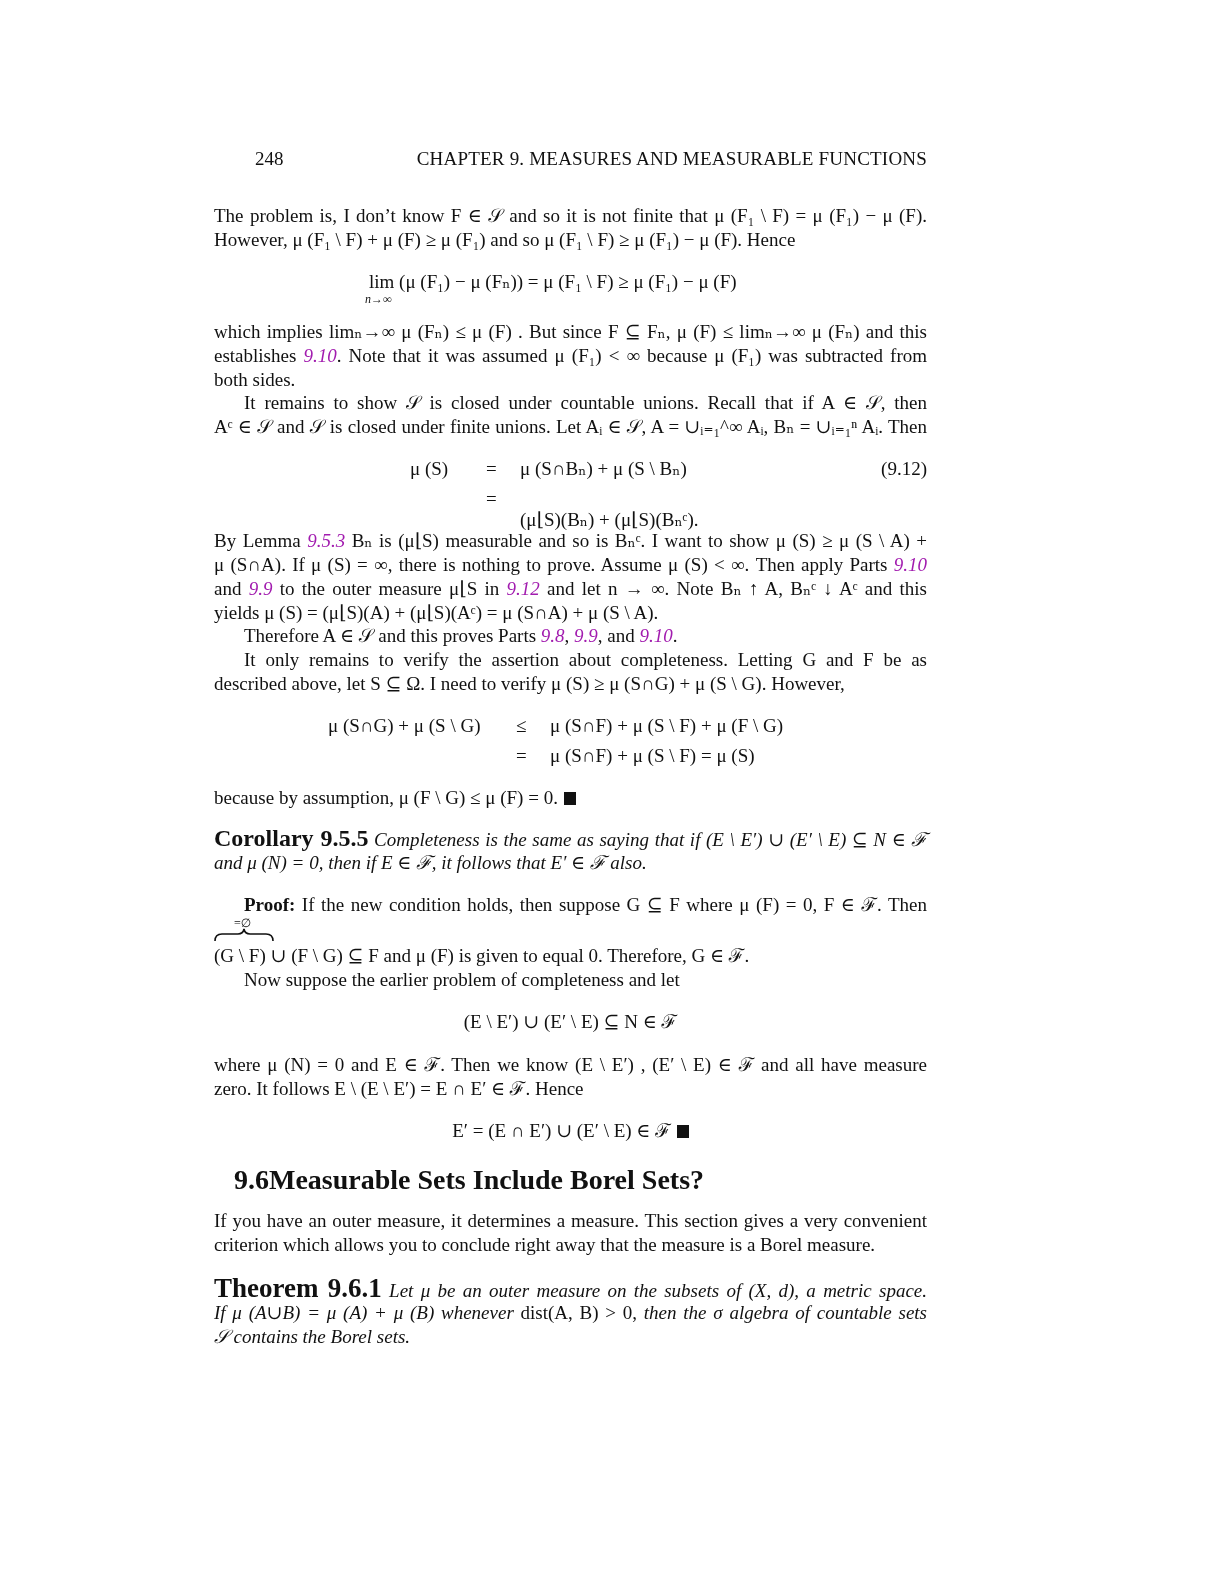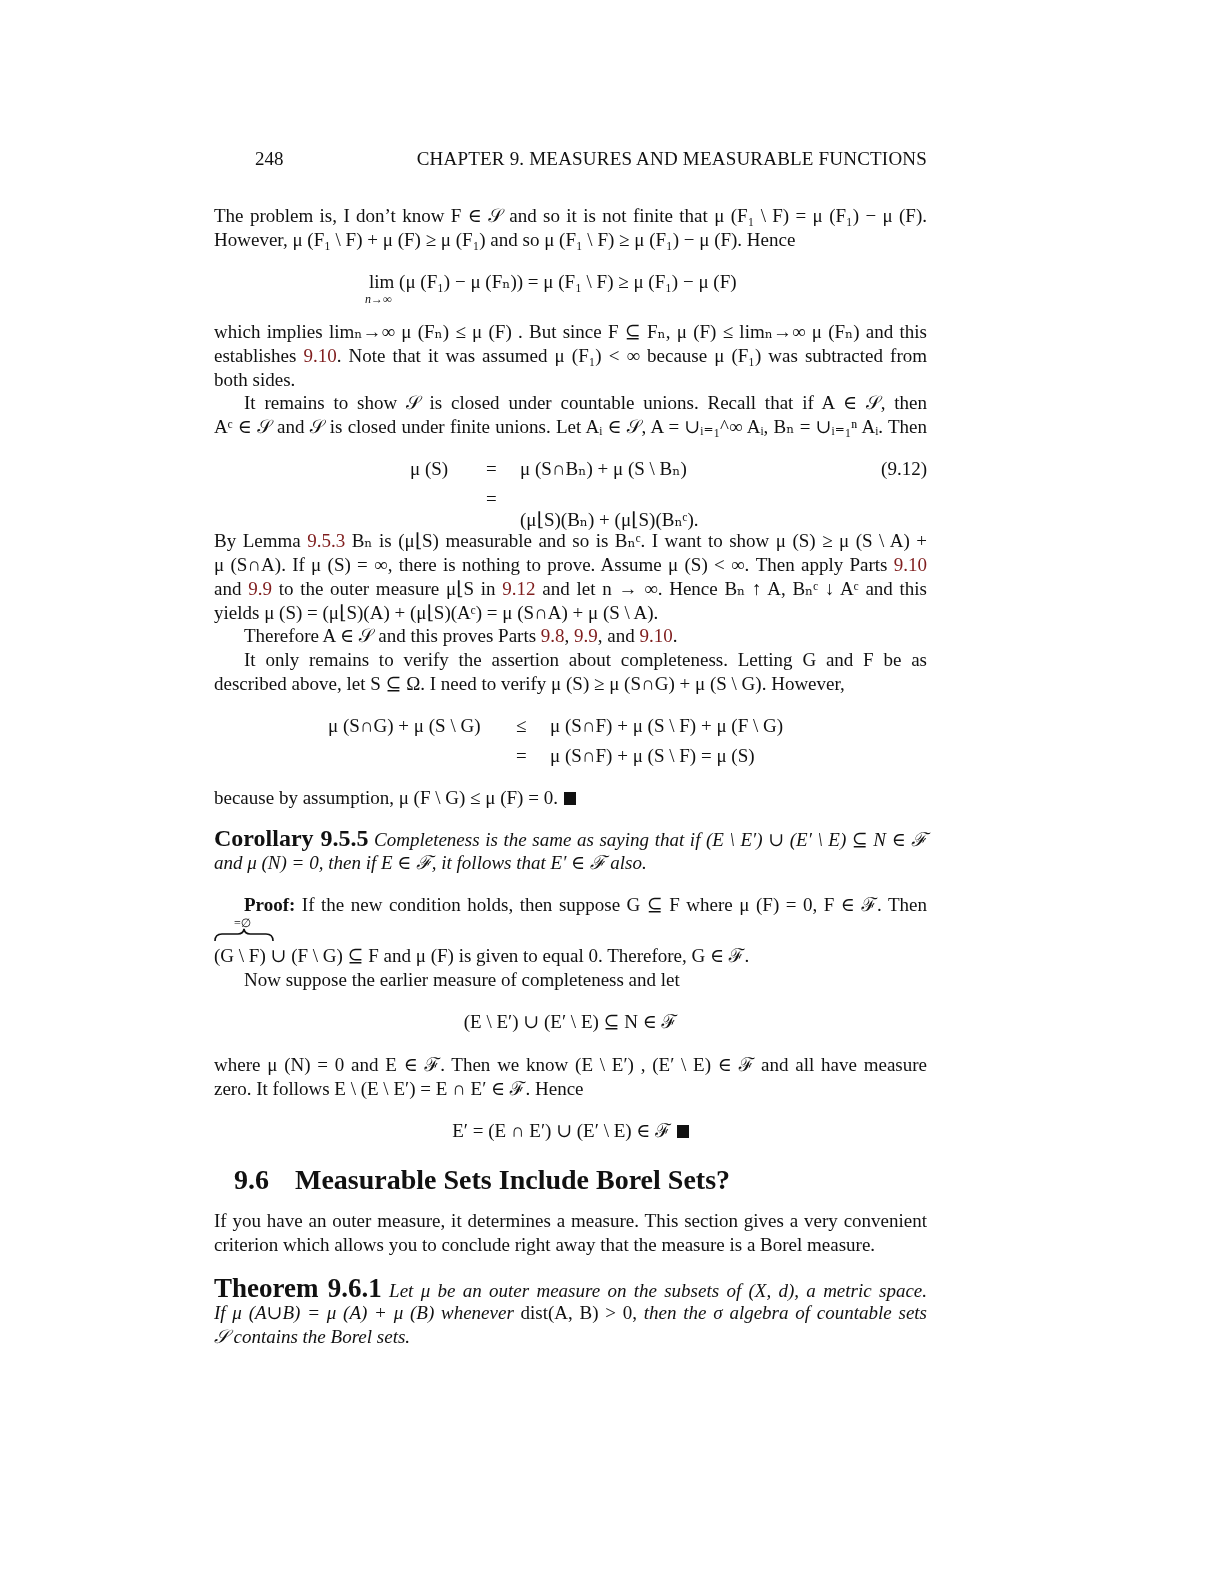--- a/index.html
+++ b/index.html
@@ -5,28 +5,28 @@
   html, body { margin:0; padding:0; background:#ffffff; }
   body { width:1224px; height:1584px; position:relative; overflow:hidden;
          font-family:"Liberation Serif","DejaVu Serif",serif; color:#111; }
   .page { position:absolute; left:214px; top:0; width:713px; }
   .line { position:absolute; left:0; width:713px; font-size:19px; line-height:24px; white-space:nowrap; }
   .just { text-align:justify; text-align-last:justify; }
   .indent { padding-left:30px; box-sizing:border-box; }
   .center { text-align:center; }
   .i { font-style:italic; }
   .b { font-weight:bold; }
-  .link { color:#7f1d1d; }
+  .link { color:#a21caf;font-style:italic; }
   .header { position:absolute; top:148px; left:0; width:713px; font-size:19px; }
   .header .pnum { position:absolute; left:13px;margin-left:28px; }
   .header .chap { position:absolute; right:0; letter-spacing:0.2px; }
   .eq { position:absolute; font-size:19px; line-height:24px; white-space:nowrap; }
   .qed { display:inline-block; width:12px; height:13px; background:#111; vertical-align:-1px; margin-left:6px; }
   .section-title { position:absolute; left:20px; top:1164px; font-size:28px; font-weight:bold; white-space:nowrap; }
-  .section-title .num { margin-right:26px; }
+  .section-title .num { }
   .thm-head { font-size:27px; font-weight:bold; }
   .cor-head { font-size:24px; font-weight:bold; }
   .brace { position:absolute; left:0; top:921px; width:60px; height:28px; }
   .brace-label { position:absolute; left:20px; top:916px; font-size:12px; }
   .eqnum { position:absolute; right:0; }
 </style>
 </head>
 <body>
 
 <div class="page">
@@ -62,21 +62,21 @@
     <div class="eq" style="top:508px; left:306px">(μ⌊S)(Bₙ) + (μ⌊S)(Bₙᶜ).</div>
   </div>
 
   <div class="line just" style="top:529px">
     <span>By Lemma </span><span class="link">9.5.3</span><span> Bₙ is (μ⌊S) measurable and so is Bₙᶜ. I want to show μ (S) ≥ μ (S \ A) +</span>
   </div>
   <div class="line just" style="top:553px">
     <span>μ (S∩A). If μ (S) = ∞, there is nothing to prove. Assume μ (S) &lt; ∞. Then apply Parts </span><span class="link">9.10</span>
   </div>
   <div class="line just" style="top:577px">
-    <span>and </span><span class="link">9.9</span><span> to the outer measure μ⌊S in </span><span class="link">9.12</span><span> and let n → ∞.  Hence Bₙ ↑ A,  Bₙᶜ ↓ Aᶜ and this</span>
+    <span>and </span><span class="link">9.9</span><span> to the outer measure μ⌊S in </span><span class="link">9.12</span><span> and let n → ∞.  Note Bₙ ↑ A,  Bₙᶜ ↓ Aᶜ and this</span>
   </div>
   <div class="line" style="top:601px">yields μ (S) = (μ⌊S)(A) + (μ⌊S)(Aᶜ) = μ (S∩A) + μ (S \ A).</div>
 
   <div class="line indent" style="top:624px">
     <span>Therefore A ∈ 𝒮 and this proves Parts </span><span class="link">9.8</span><span>, </span><span class="link">9.9</span><span>, and </span><span class="link">9.10</span><span>.</span>
   </div>
 
   <div class="line just indent" style="top:648px">It only remains to verify the assertion about completeness.  Letting G and F be as</div>
   <div class="line" style="top:672px">described above, let S ⊆ Ω. I need to verify μ (S) ≥ μ (S∩G) + μ (S \ G). However,</div>
 
@@ -99,21 +99,21 @@
   <div class="line i" style="top:851px">and μ (N) = 0, then if E ∈ ℱ, it follows that E′ ∈ ℱ also.</div>
 
   <div class="line just indent" style="top:893px">
     <span class="b">Proof:</span><span> If the new condition holds, then suppose G ⊆ F where μ (F) = 0, F ∈ ℱ. Then</span>
   </div>
   <div class="brace-label">=∅</div>
   <svg class="brace" viewBox="0 0 60 28">
     <path d="M1 20 Q1 13 8 13 L24 13 Q29 13 30 8 Q31 13 36 13 L52 13 Q59 13 59 20" fill="none" stroke="#111" stroke-width="1.6"></path>
   </svg>
   <div class="line" style="top:944px">(G \ F) ∪ (F \ G) ⊆ F and μ (F) is given to equal 0. Therefore, G ∈ ℱ.</div>
-  <div class="line indent" style="top:968px">Now suppose the earlier measure of completeness and let</div>
+  <div class="line indent" style="top:968px">Now suppose the earlier problem of completeness and let</div>
 
   <div class="eq center" style="top:1010px; left:0; width:713px">(E \ E′) ∪ (E′ \ E) ⊆ N ∈ ℱ</div>
 
   <div class="line just" style="top:1053px">where μ (N) = 0 and E ∈ ℱ. Then we know (E \ E′) , (E′ \ E) ∈ ℱ and all have measure</div>
   <div class="line" style="top:1077px">zero. It follows E \ (E \ E′) = E ∩ E′ ∈ ℱ. Hence</div>
 
   <div class="eq center" style="top:1119px; left:0; width:713px">
     <span>E′ = (E ∩ E′) ∪ (E′ \ E) ∈ ℱ</span><span class="qed"></span>
   </div>
 

